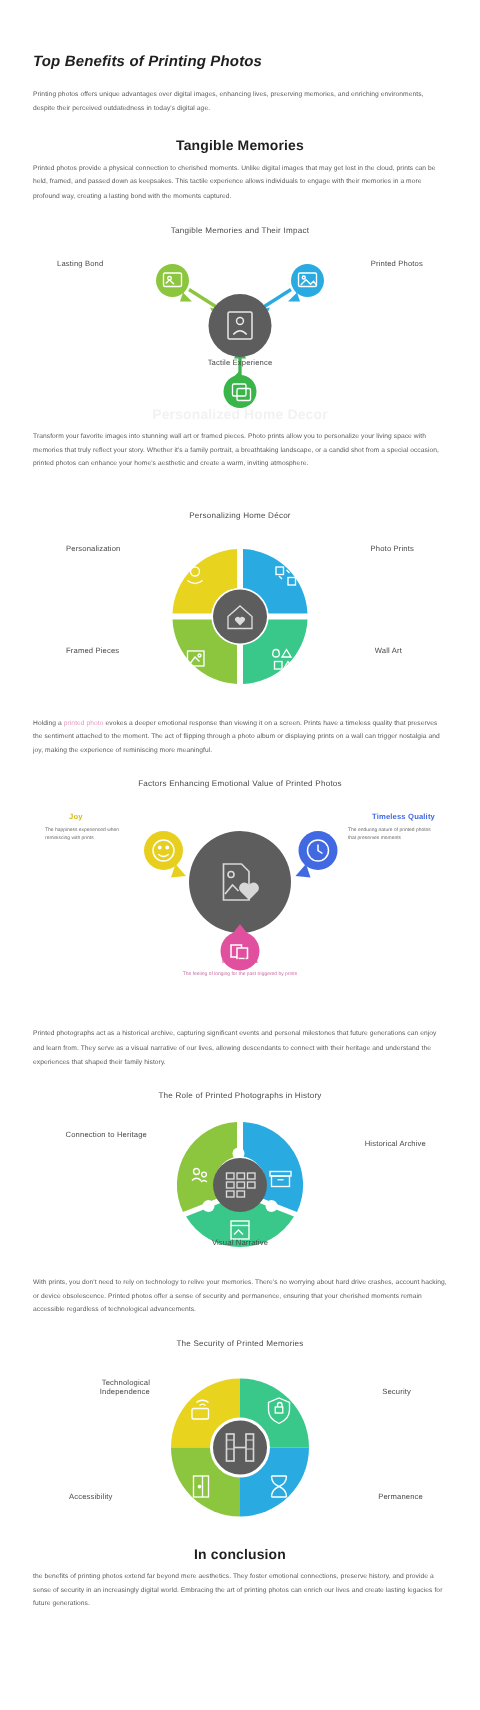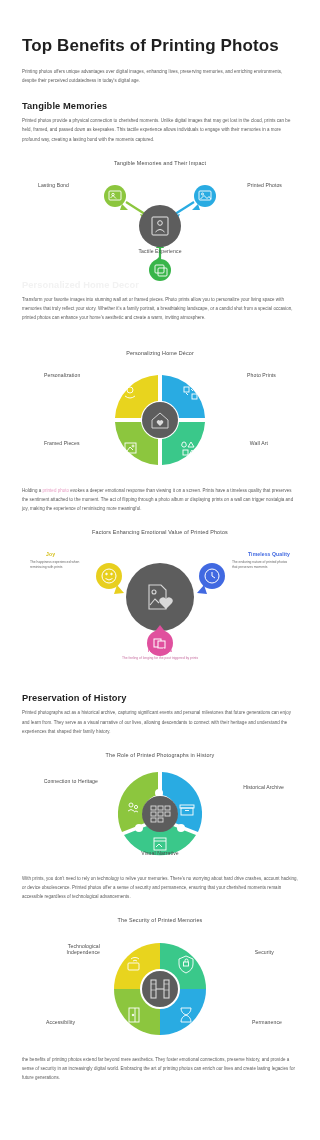--- a/index.html
+++ b/index.html
@@ -6,26 +6,26 @@
   body {
     width: 320px; height: 1140px;
     background: #ffffff;
     font-family: "Liberation Sans", sans-serif;
     color: #3c3c3c;
     overflow: hidden;
   }
   .page { width: 320px; padding: 0 22px; }
 
   h1.doc-title {
-    font-size: 17px; font-weight: 600; color: #1f1f1f;
-    letter-spacing: .1px; margin-top: 36px; margin-bottom: 11px;
+    font-size: 10px; font-weight: 600; color: #1f1f1f;
+    letter-spacing: .1px; margin-top: 36px; margin-bottom: 11px; font-style: italic;
   }
   h2.sec-title {
     font-size: 9.3px; font-weight: 600; color: #1f1f1f;
-    letter-spacing: .1px; margin-bottom: 5px;
+    letter-spacing: .1px; margin-bottom: 5px; text-align: center;
   }
   h2.faded {
     color: #f2f2f2;
   }
   p.body {
     font-size: 4.45px; line-height: 2.05; color: #5a5a5a;
     letter-spacing: .05px; text-align: left;
   }
   p.body a { color: #e59ac0; text-decoration: none; }
 
@@ -189,21 +189,20 @@
       <circle cx="138" cy="104" r="13" fill="#e0509e"></circle>
       <path d="M131 95 l7 -9 l7 9 z" fill="#e0509e"></path>
       <g stroke="#fff" stroke-width="1" fill="none">
         <rect x="132" y="100" width="7" height="8"></rect>
           <rect x="136" y="102" width="7" height="7" fill="#e0509e"></rect>
       </g>
     </svg>
   </div>
 
   <div class="sp16"></div>
-  <h2 class="sec-title">Preservation of History</h2>
   <p class="body">Printed photographs act as a historical archive, capturing significant events and personal milestones that future generations can enjoy and learn from. They serve as a visual narrative of our lives, allowing descendants to connect with their heritage and understand the experiences that shaped their family history.</p>
 
   <div class="sp16"></div>
 
   <div class="fig" style="height:112px">
     <div class="fig-title">The Role of Printed Photographs in History</div>
     <div class="lbl" style="left:18px; top:26px; width:58px; text-align:right;">Connection to Heritage</div>
     <div class="lbl" style="right:14px; top:32px;">Historical Archive</div>
     <div class="lbl" style="left:0; right:0; text-align:center; top:98px;">Visual Narrative</div>
     <svg width="276" height="106" viewBox="0 0 276 106">
@@ -286,15 +285,16 @@
         <g stroke="#fff" stroke-width=".9" fill="none" transform="translate(-26,26)">
           <rect x="-5" y="-7" width="10" height="14"></rect>
             <path d="M1 -7 v14"></path>
             <circle cx="-1" cy="0" r=".8" fill="#fff"></circle>
         </g>
       </g>
     </svg>
   </div>
 
   <div class="sp10"></div>
+  <h2 class="sec-title">In conclusion</h2>
   <p class="body">the benefits of printing photos extend far beyond mere aesthetics. They foster emotional connections, preserve history, and provide a sense of security in an increasingly digital world. Embracing the art of printing photos can enrich our lives and create lasting legacies for future generations.</p>
 
 </div>
 
 </body></html>

